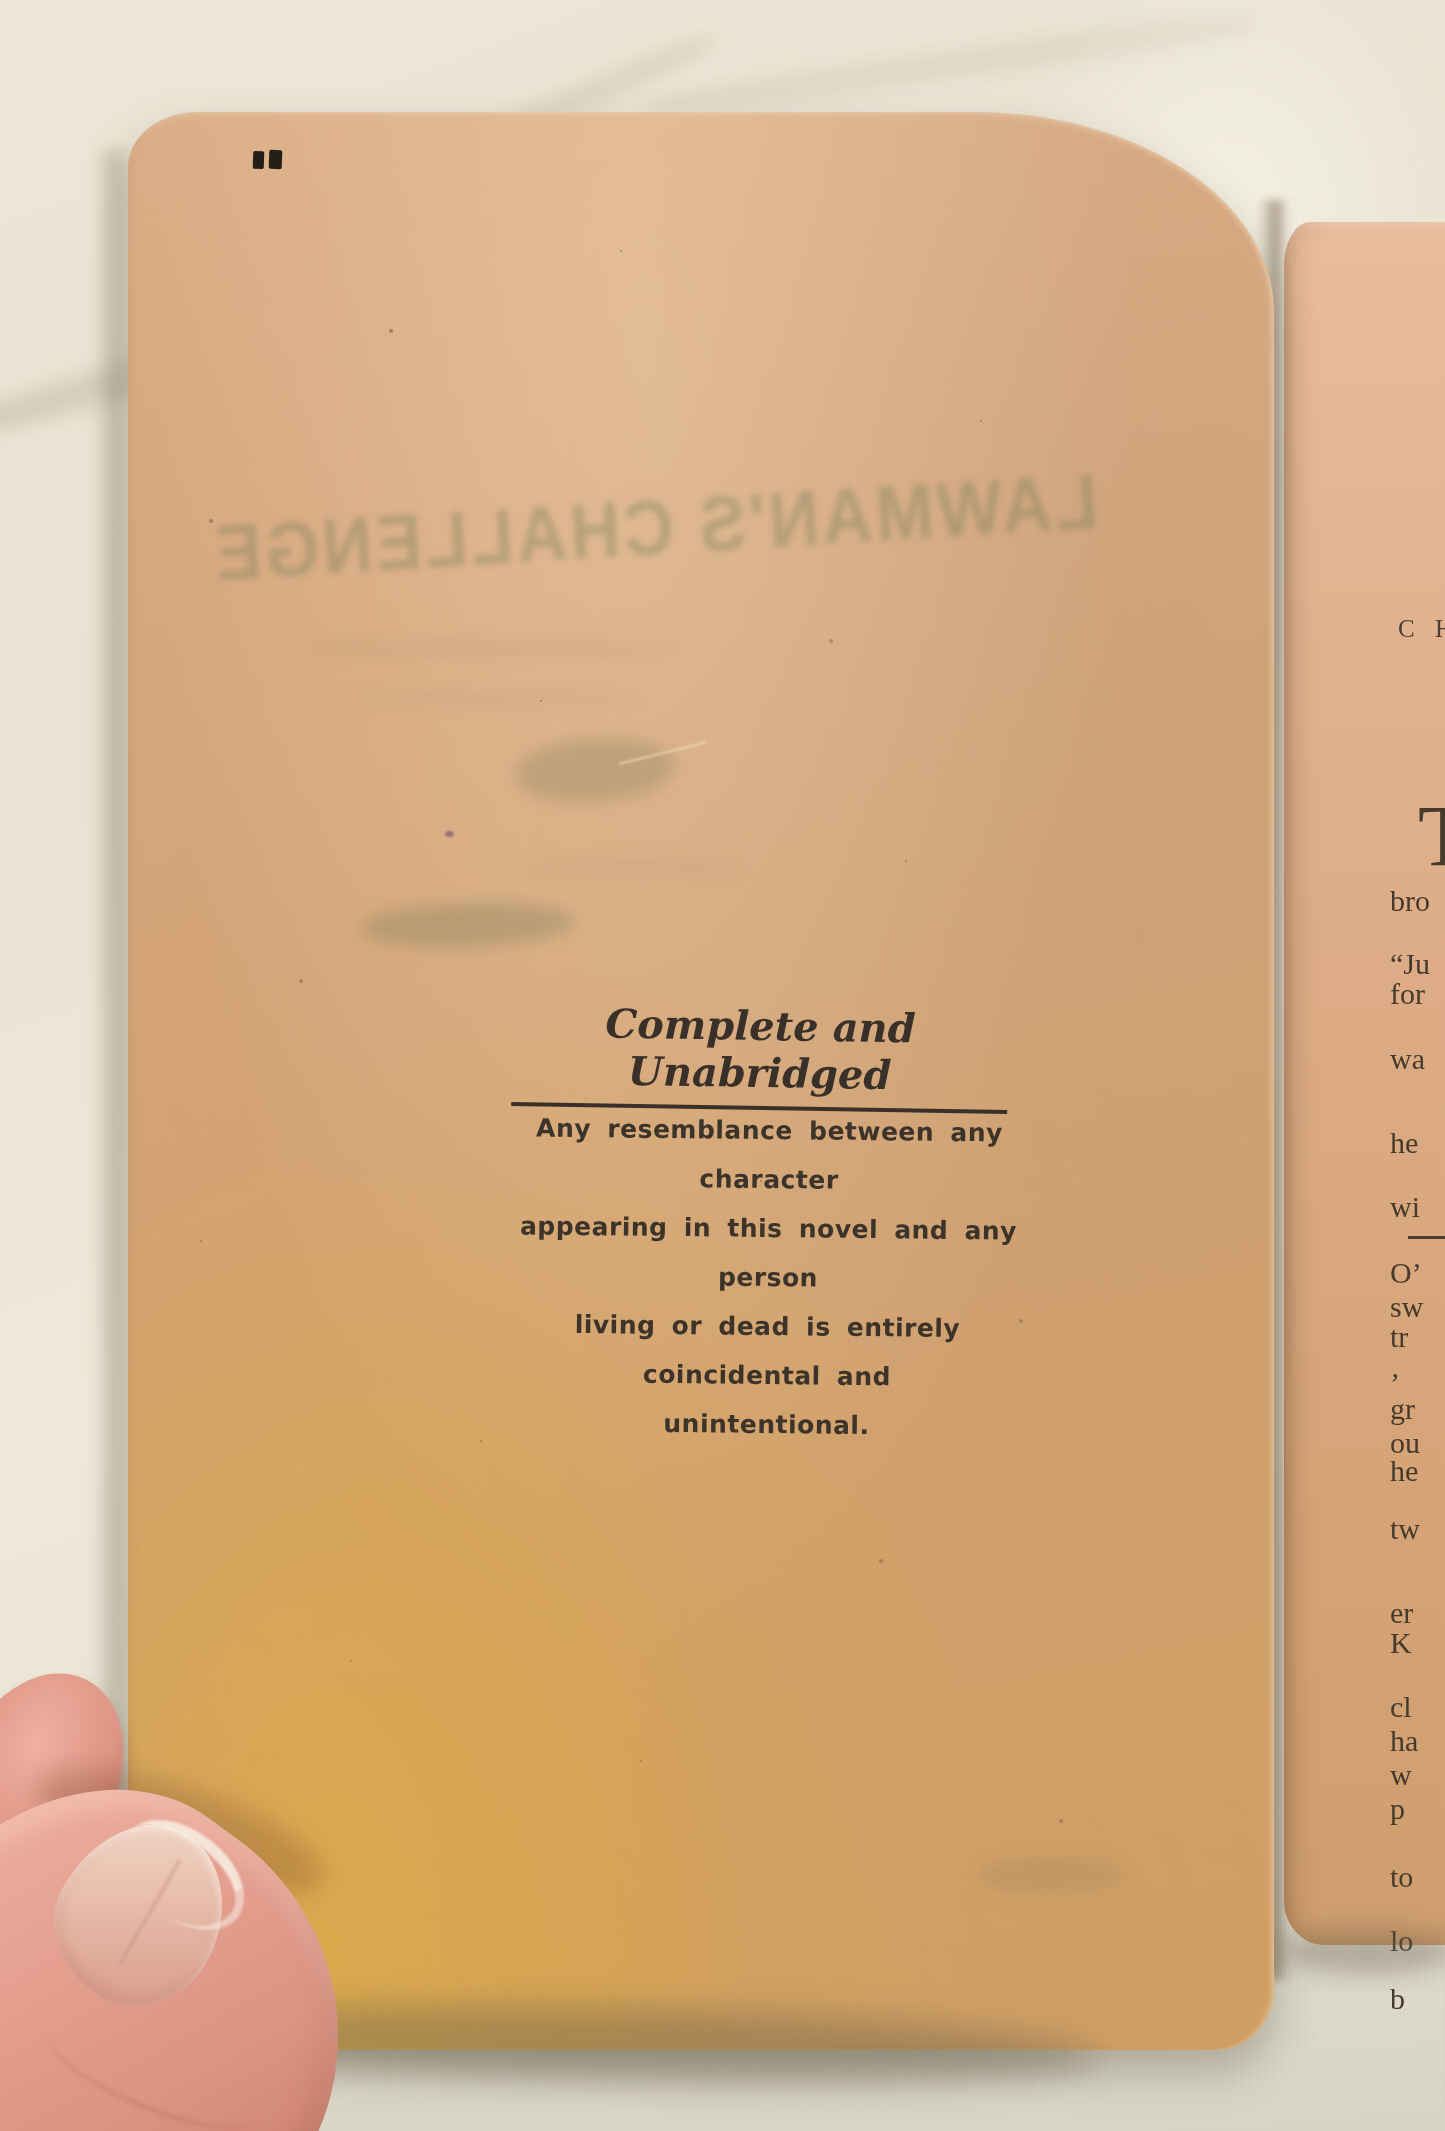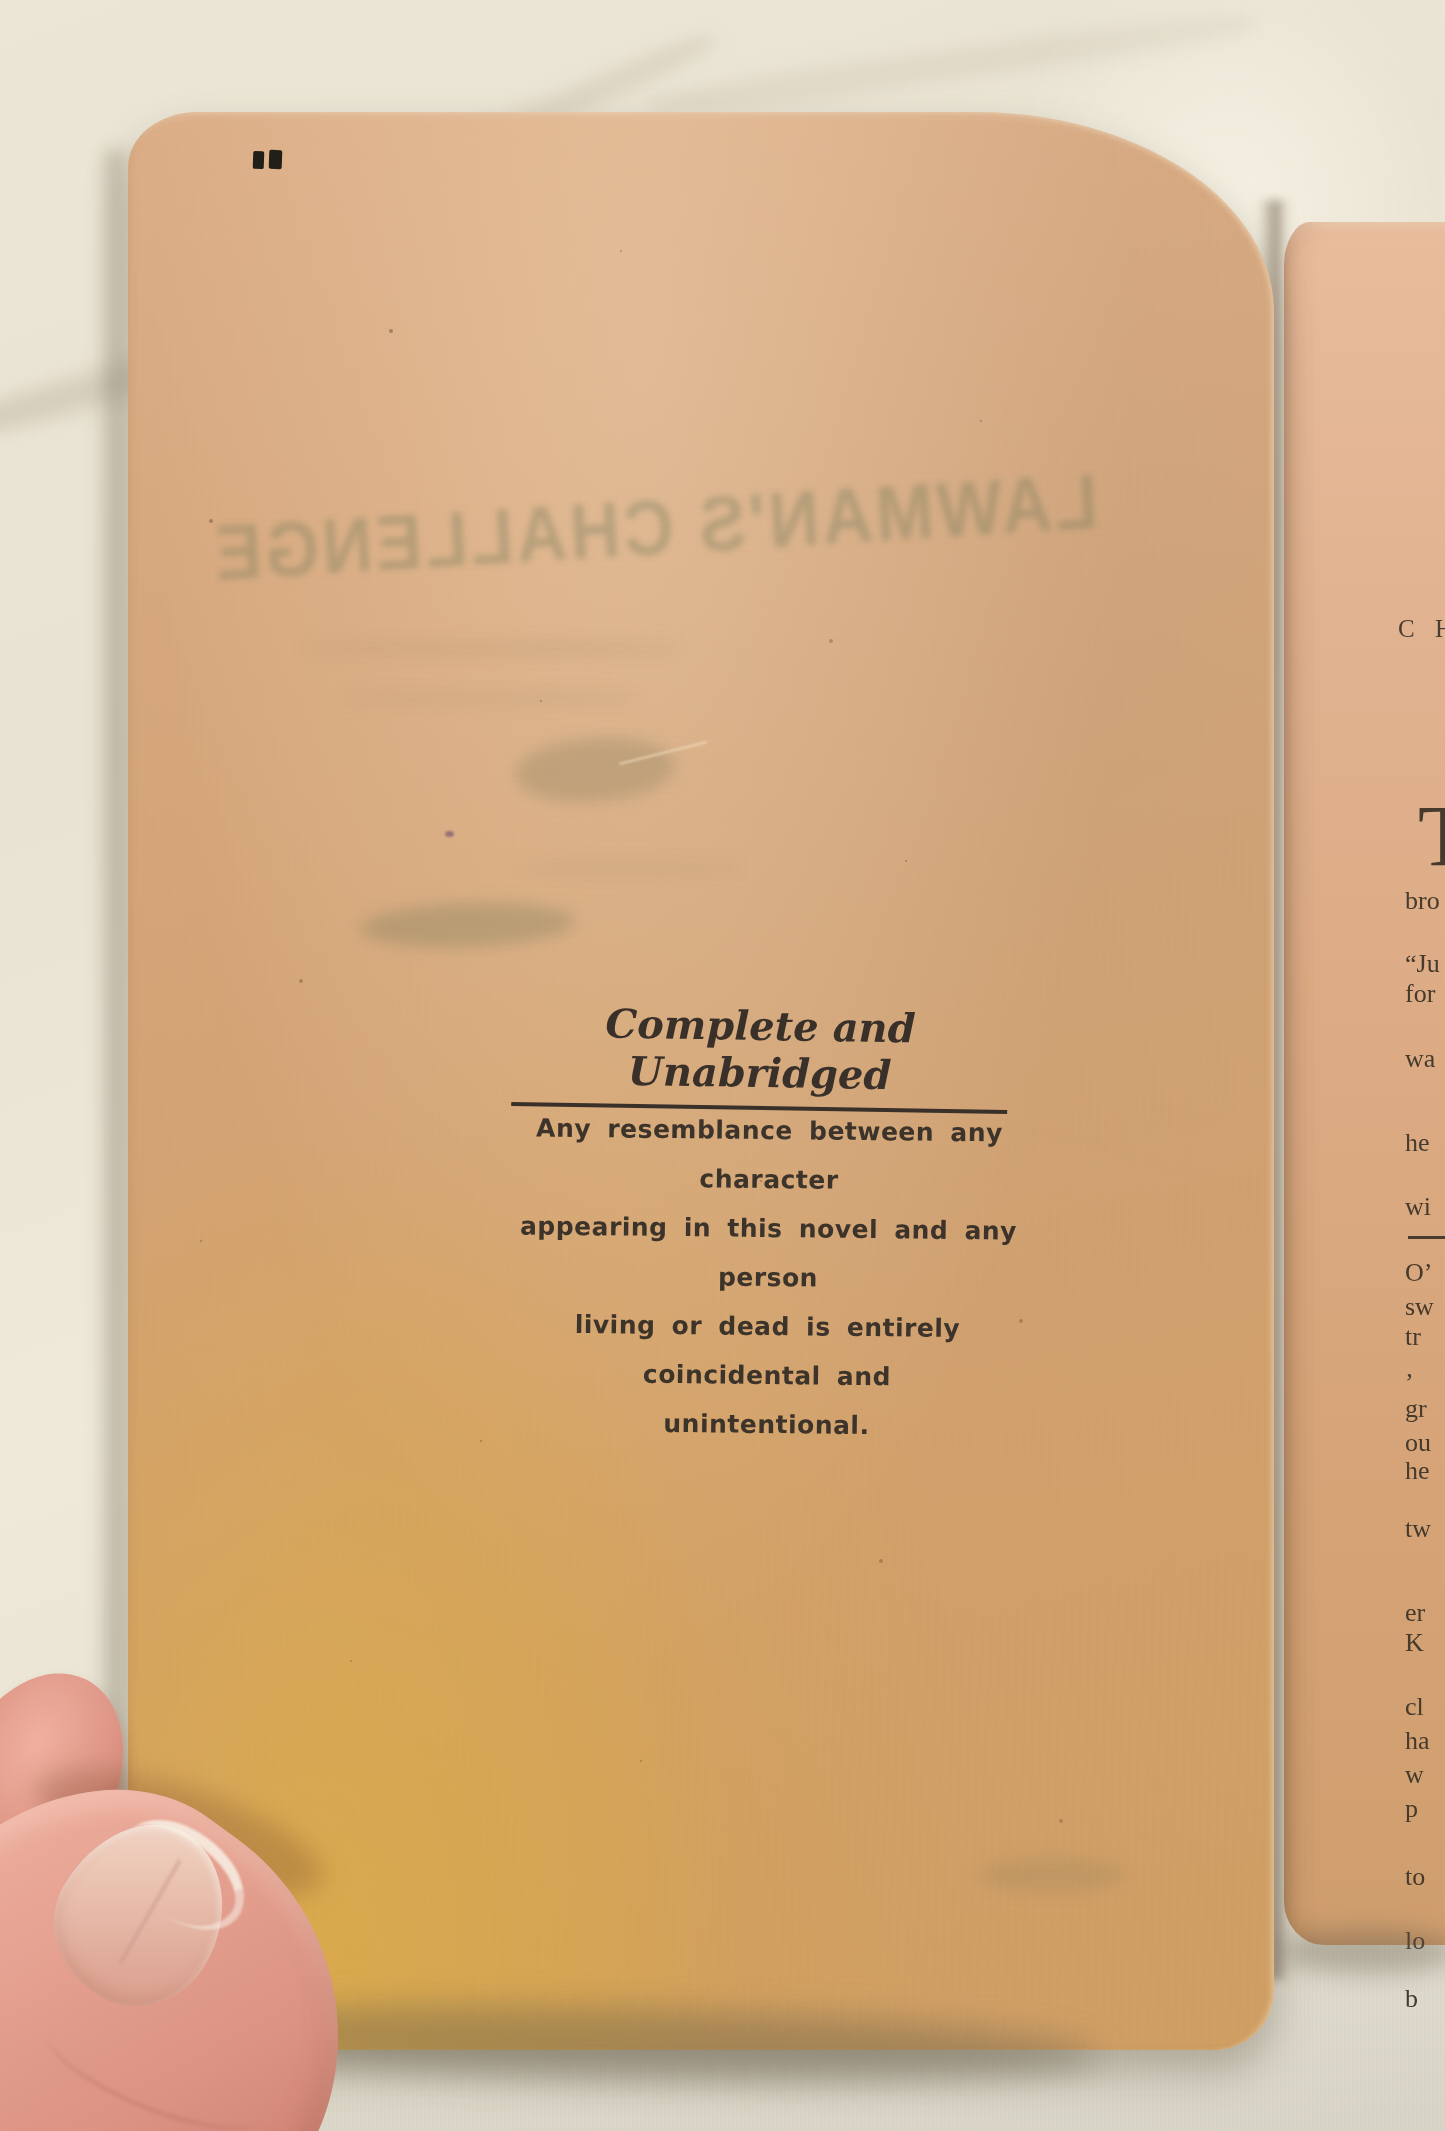--- a/index.html
+++ b/index.html
@@ -31,21 +31,21 @@
     border-radius:50%;background:rgba(105,95,75,.38);}
   .shadow-left-rim{left:104px;top:150px;width:22px;height:1870px;filter:blur(8px);
     background:rgba(120,110,90,.28);}
 
   
   .page-right{left:1284px;top:222px;width:165px;height:1723px;
     border-radius:26px 0 0 40px / 44px 0 0 44px;
     background:linear-gradient(180deg,#e8bc9c 0%,#e2b391 22%,#dcab84 48%,#d5a376 75%,#cf9e6e 100%);
     box-shadow:inset 16px 0 26px -12px rgba(125,80,50,.30), inset 0 10px 14px -8px rgba(255,240,220,.5);}
   .page-right .rp-text{position:absolute;font-family:"Liberation Serif", serif;
-    color:#453a2c;font-size:26px;line-height:30px;white-space:nowrap;left:121px;}
+    color:#453a2c;font-size:30px;line-height:30px;white-space:nowrap;left:106px;}
   .rp-chapter{left:114px !important;top:392px;font-size:25px !important;letter-spacing:7px;color:#4a3e30 !important;}
   .rp-dropcap{left:134px !important;top:574px;font-size:86px !important;line-height:80px !important;}
   .rp-rule{left:124px;top:1014px;width:42px;height:3px;background:#4a3d2f;}
 
   
   .gap-shadow{left:1258px;top:200px;width:34px;height:1780px;filter:blur(4px);
     background:linear-gradient(90deg,transparent,rgba(70,45,25,.42) 55%,rgba(70,45,25,.12) 75%,transparent);}
 
   
   .page-left{left:128px;top:112px;width:1146px;height:1938px;

